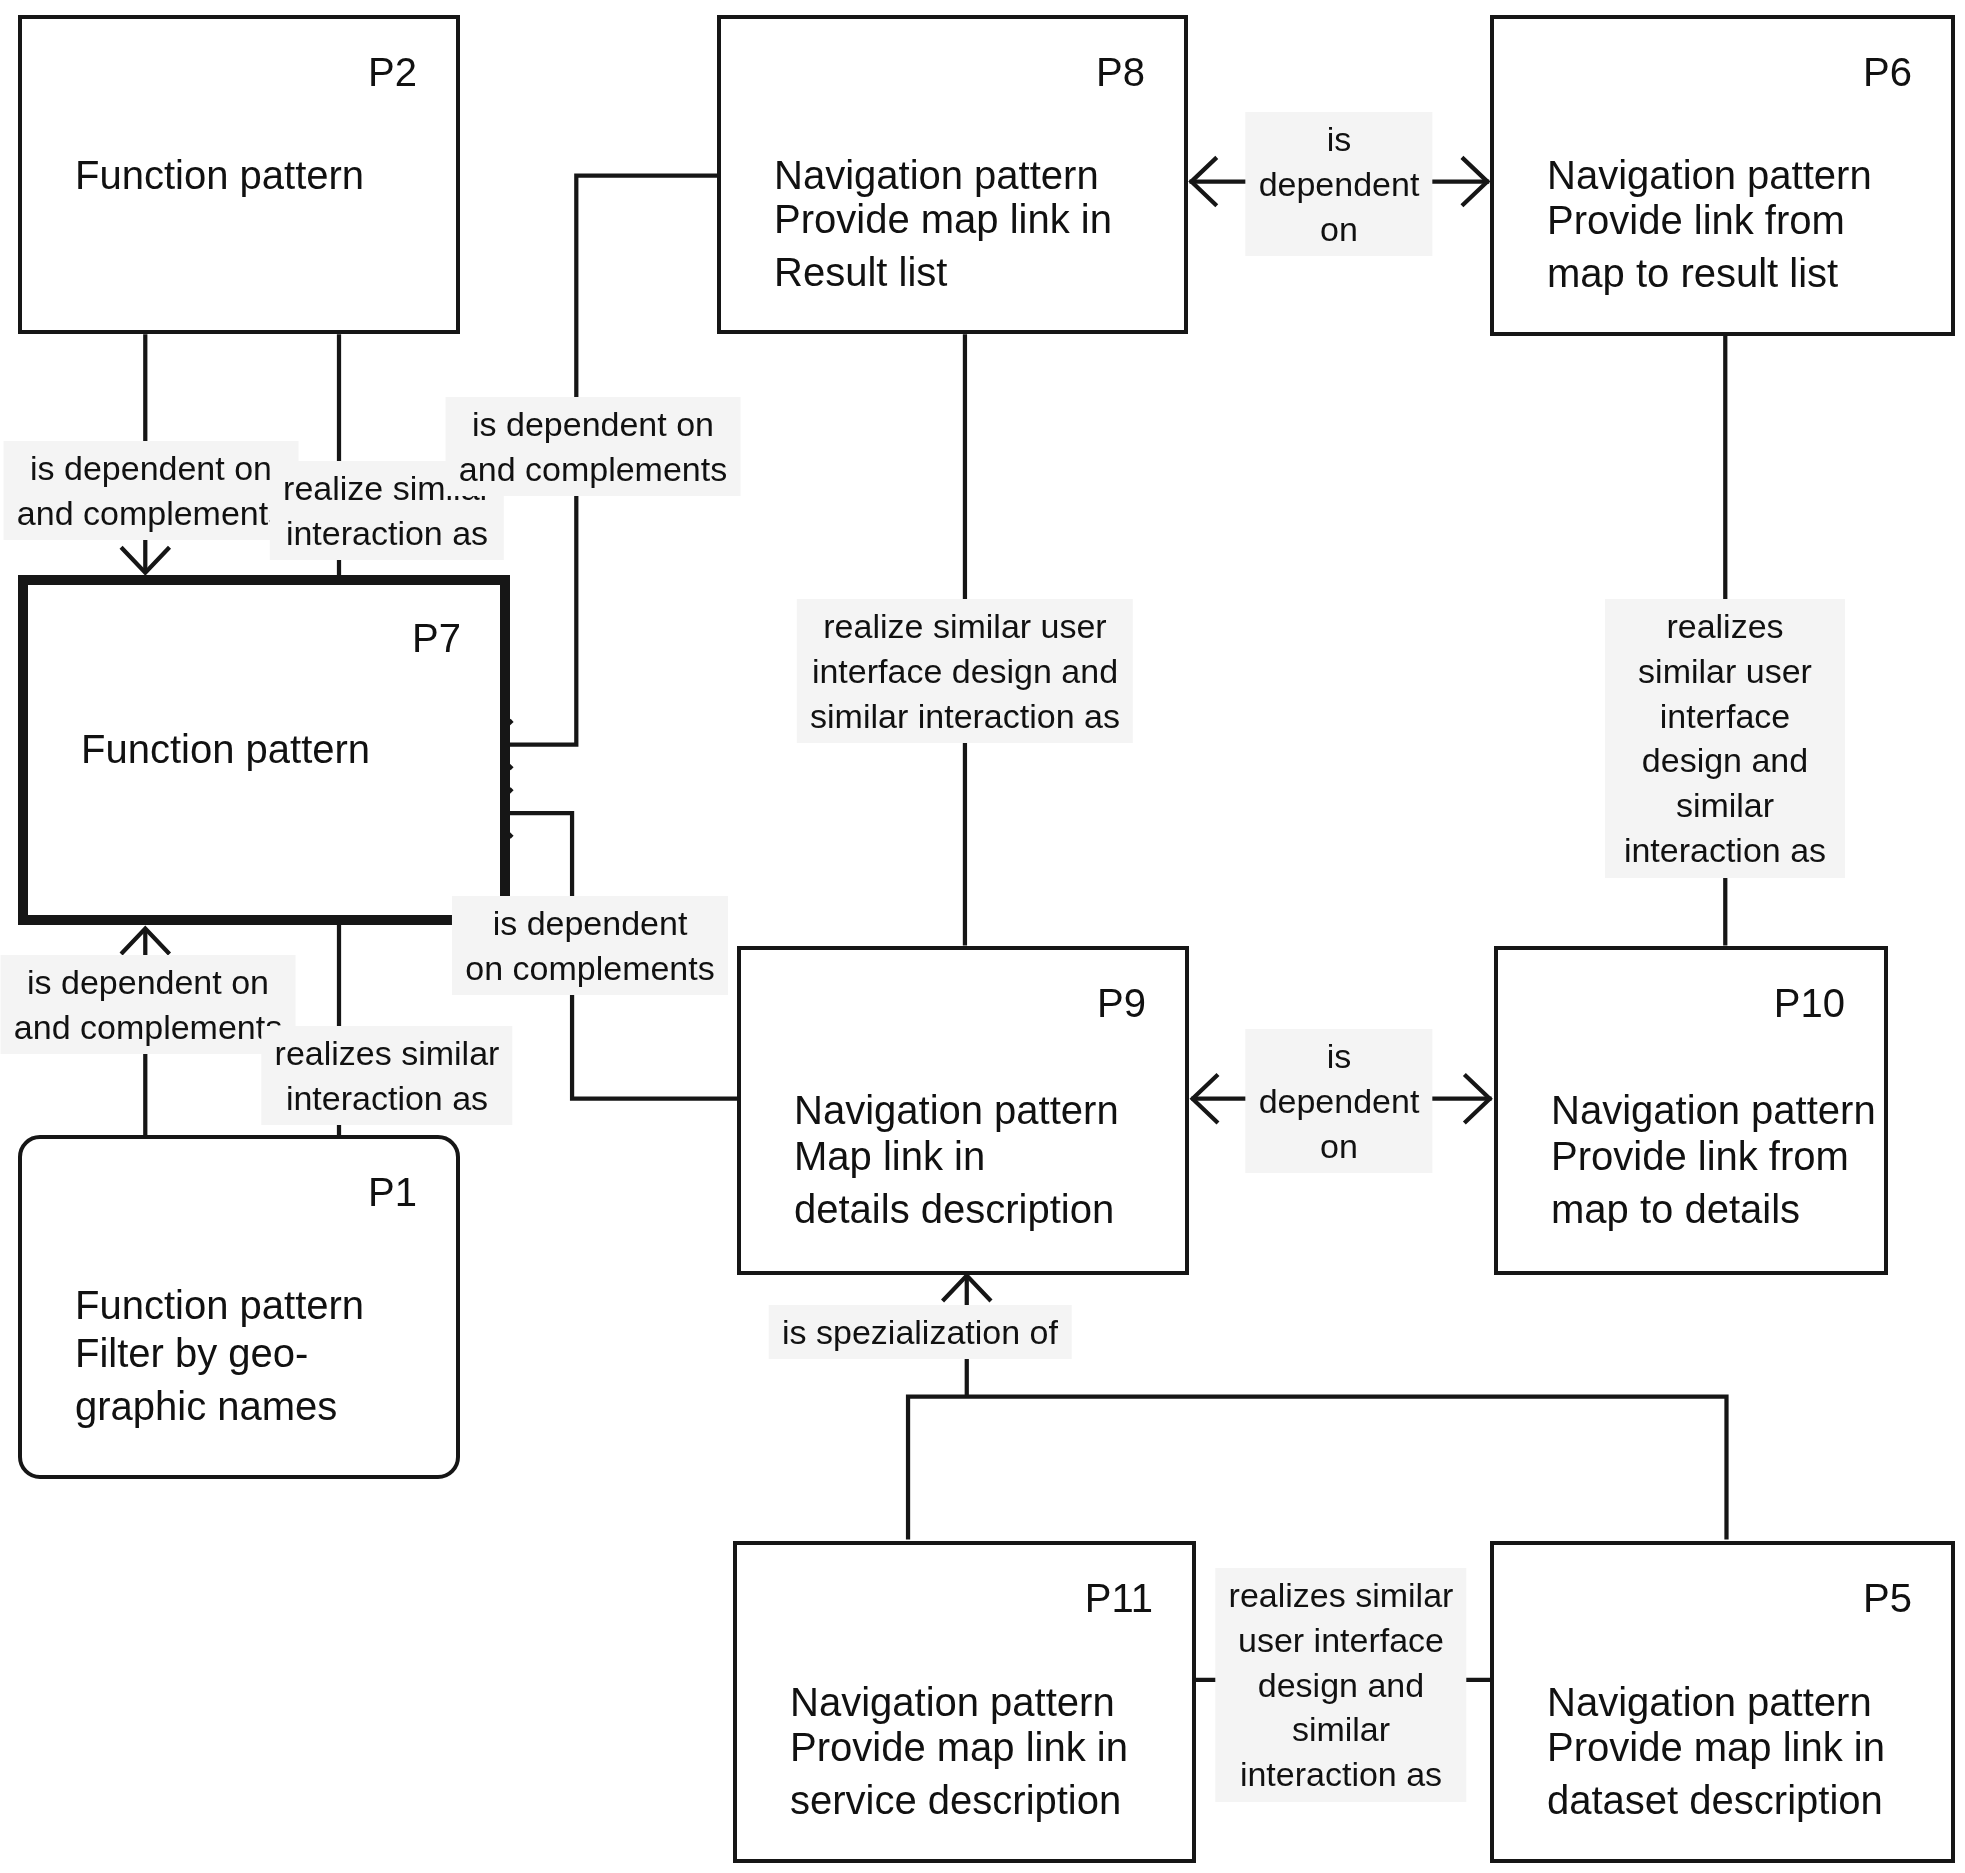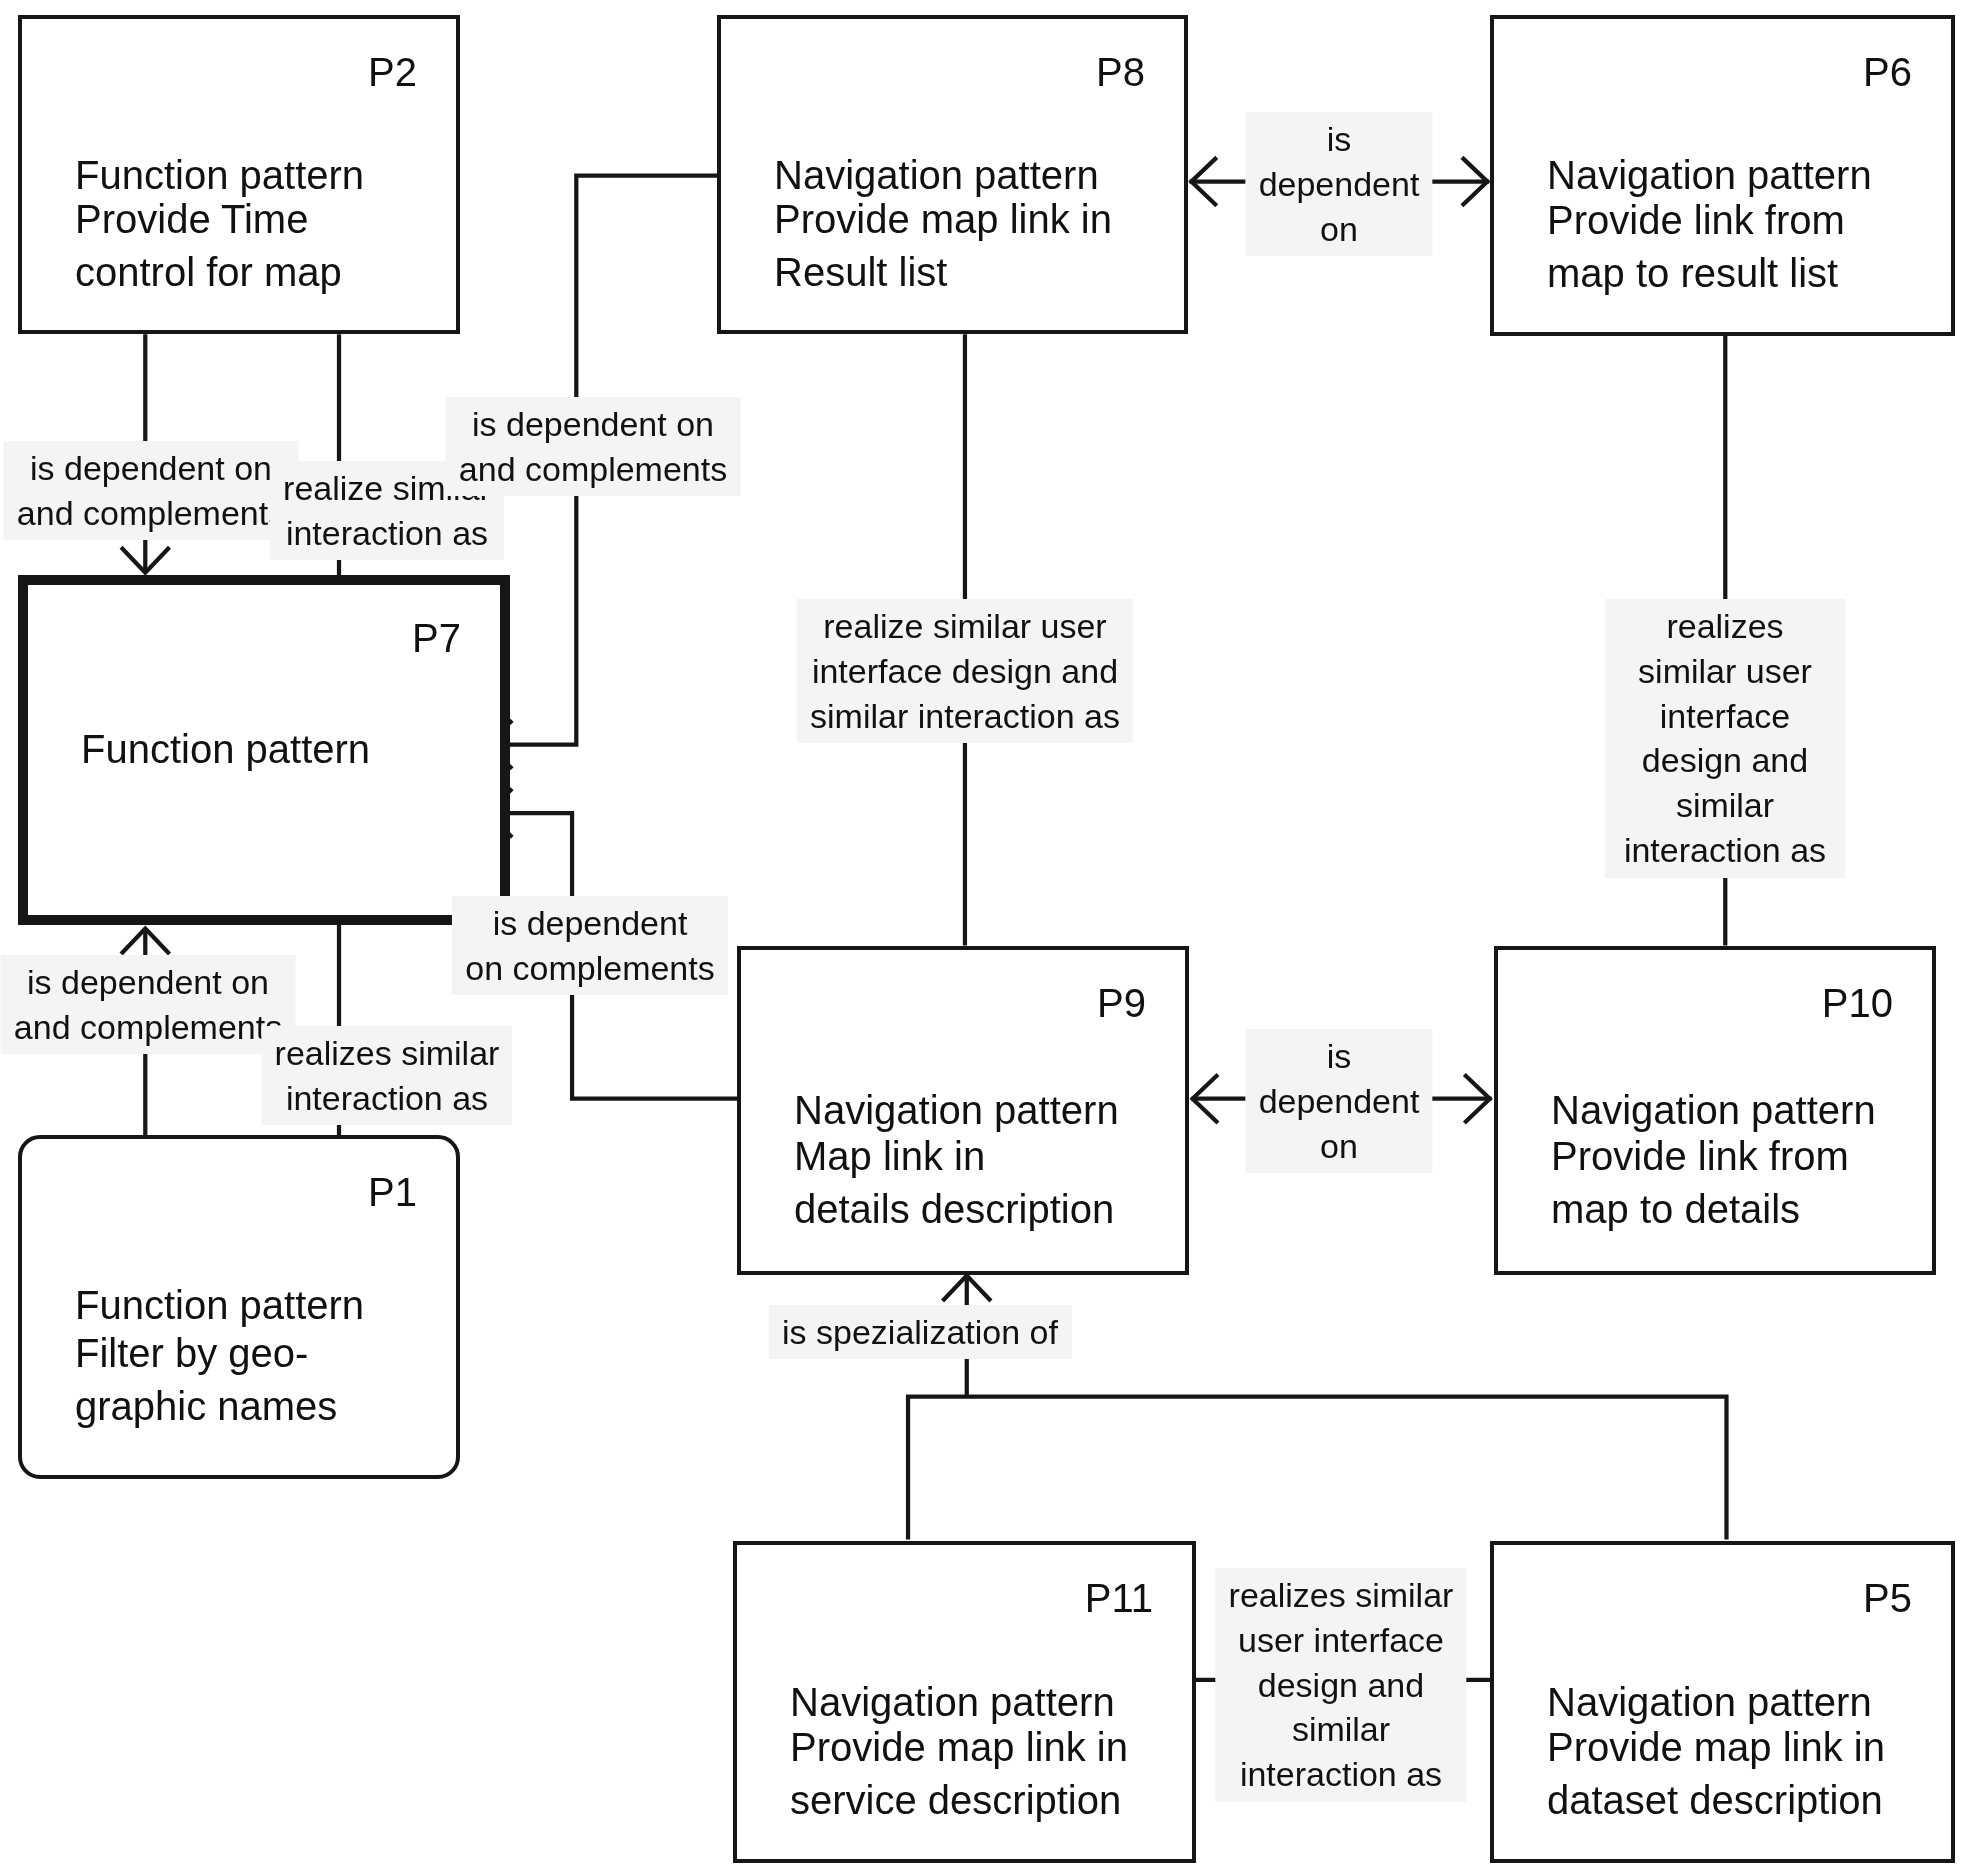--- a/index.html
+++ b/index.html
@@ -106,22 +106,20 @@
     </g>
 
     <g>
       <path d="M560 1875 V1526"></path>
     </g>
   </svg>
 
   <div class="pbox" style="left:18px;top:15px;width:442px;height:319px;">
     <div class="box-id">P2</div>
     <div class="box-type">Function pattern</div>
-    <div class="box-name">Provide Time
-control for map</div>
   </div>
 
   <div class="pbox" style="left:717px;top:15px;width:471px;height:319px;">
     <div class="box-id">P8</div>
     <div class="box-type">Navigation pattern</div>
     <div class="box-name">Provide map link in
 Result list</div>
   </div>
 
   <div class="pbox" style="left:1490px;top:15px;width:465px;height:321px;">
@@ -136,21 +134,21 @@
     <div class="box-type">Function pattern</div>
   </div>
 
   <div class="pbox" style="left:737px;top:946px;width:452px;height:329px;">
     <div class="box-id">P9</div>
     <div class="box-type">Navigation pattern</div>
     <div class="box-name">Map link in
 details description</div>
   </div>
 
-  <div class="pbox" style="left:1494px;top:946px;width:442px;height:329px;">
+  <div class="pbox" style="left:1494px;top:946px;width:394px;height:329px;">
     <div class="box-id">P10</div>
     <div class="box-type">Navigation pattern</div>
     <div class="box-name">Provide link from
 map to details</div>
   </div>
 
   <div class="pbox" style="left:18px;top:1135px;width:442px;height:344px;border-radius:22px;">
     <div class="box-id">P1</div>
     <div class="box-type">Function pattern</div>
     <div class="box-name">Filter by geo-

